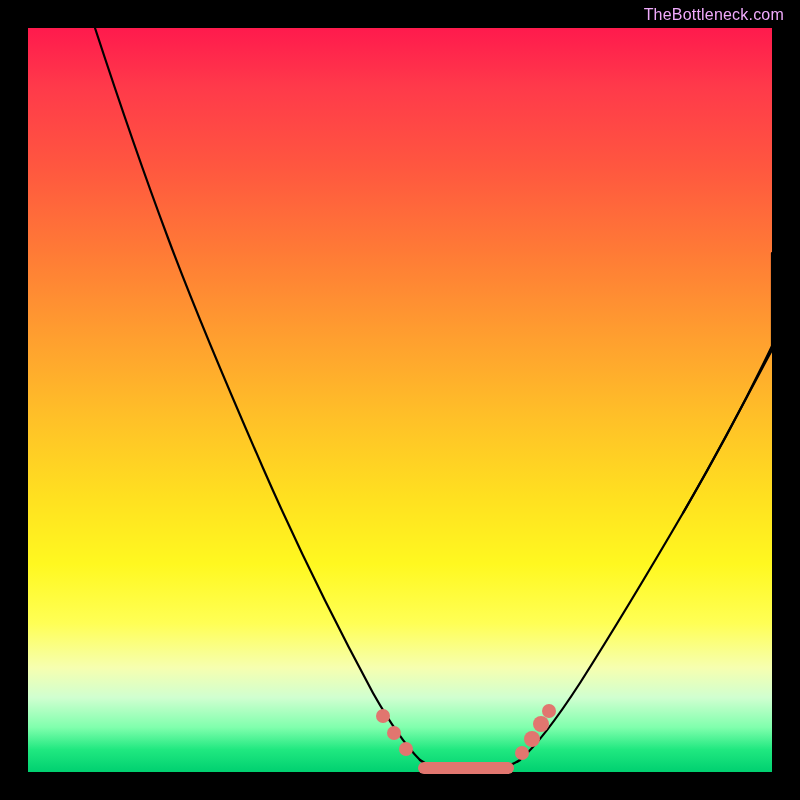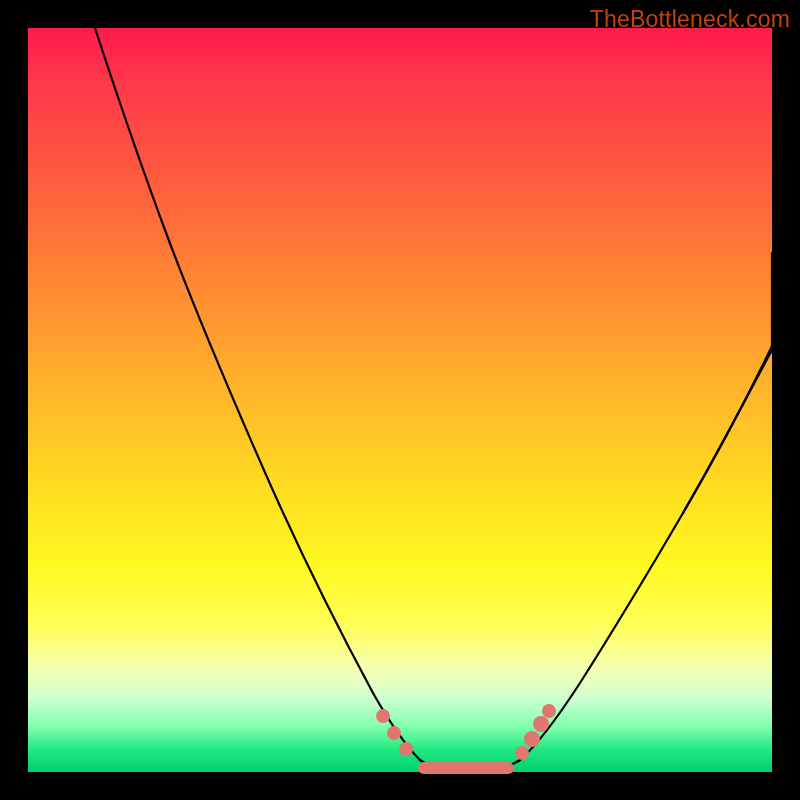--- a/index.html
+++ b/index.html
@@ -37,24 +37,24 @@
       #f6ffb0 86%,
       #d0ffd0 90%,
       #80ffad 94%,
       #20e880 97%,
       #00d070 100%
     );
   }
   .watermark {
     position: absolute;
     top: 6px;
-    right: 10px;
-    font-size: 23px;
+    right: 16px;
+    font-size: 16px;
     font-weight: 400;
-    color: #c2410c;
+    color: #f0abfc;
     letter-spacing: 0.2px;
     user-select: none;
   }
   svg.curves {
     position: absolute;
     left: 0;
     top: 0;
     width: 744px;
     height: 744px;
     overflow: visible;

